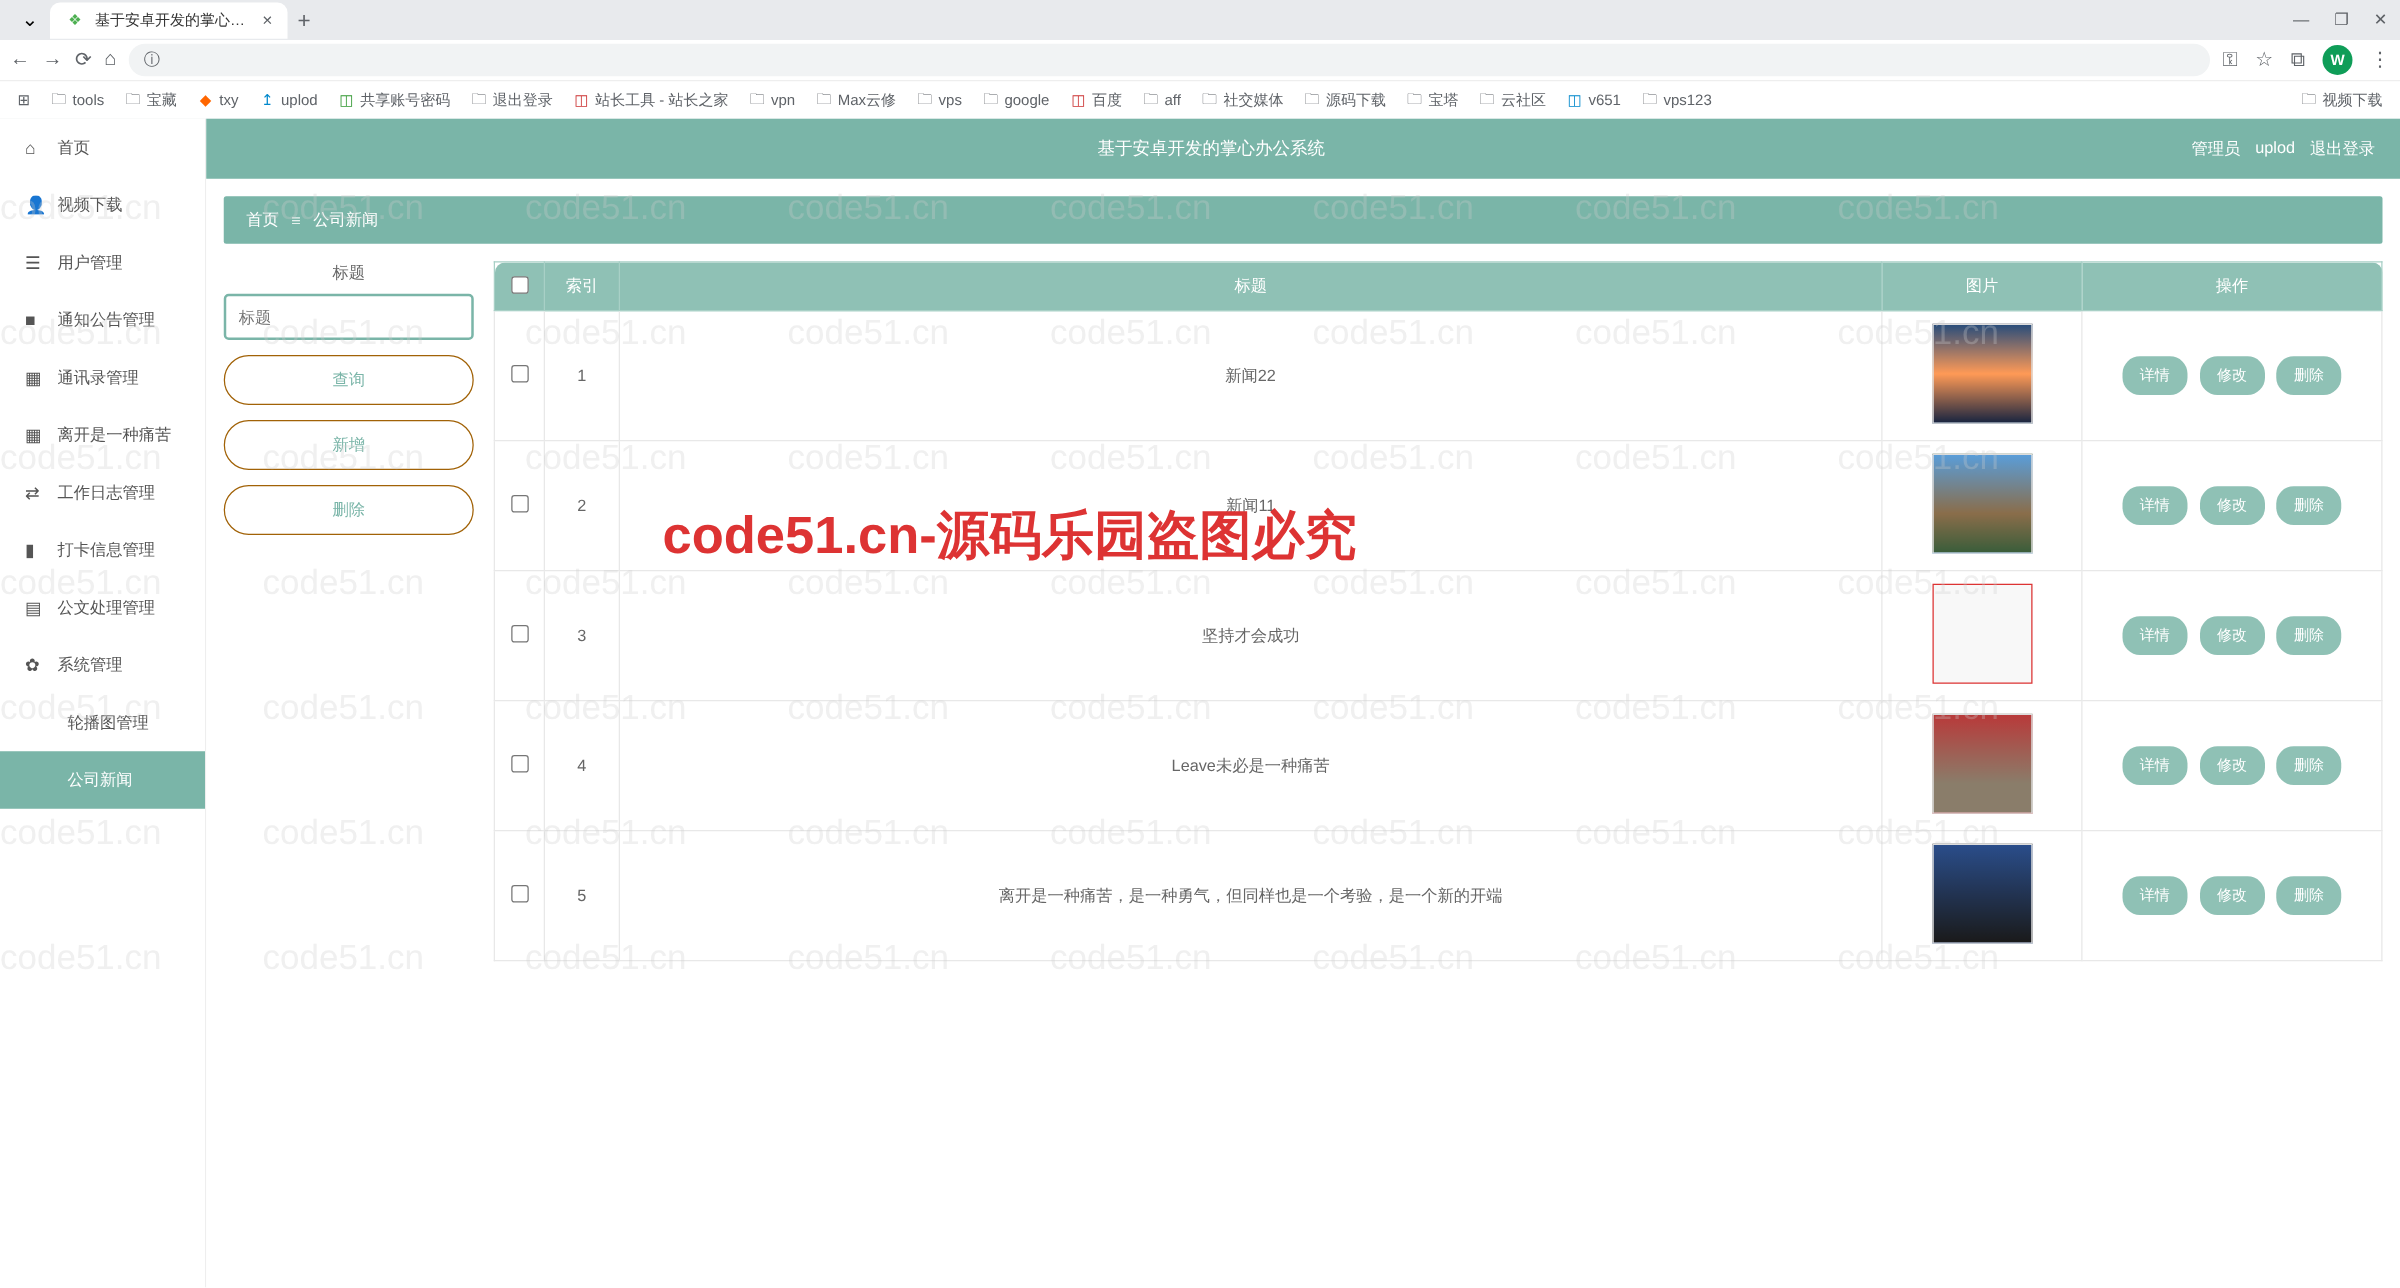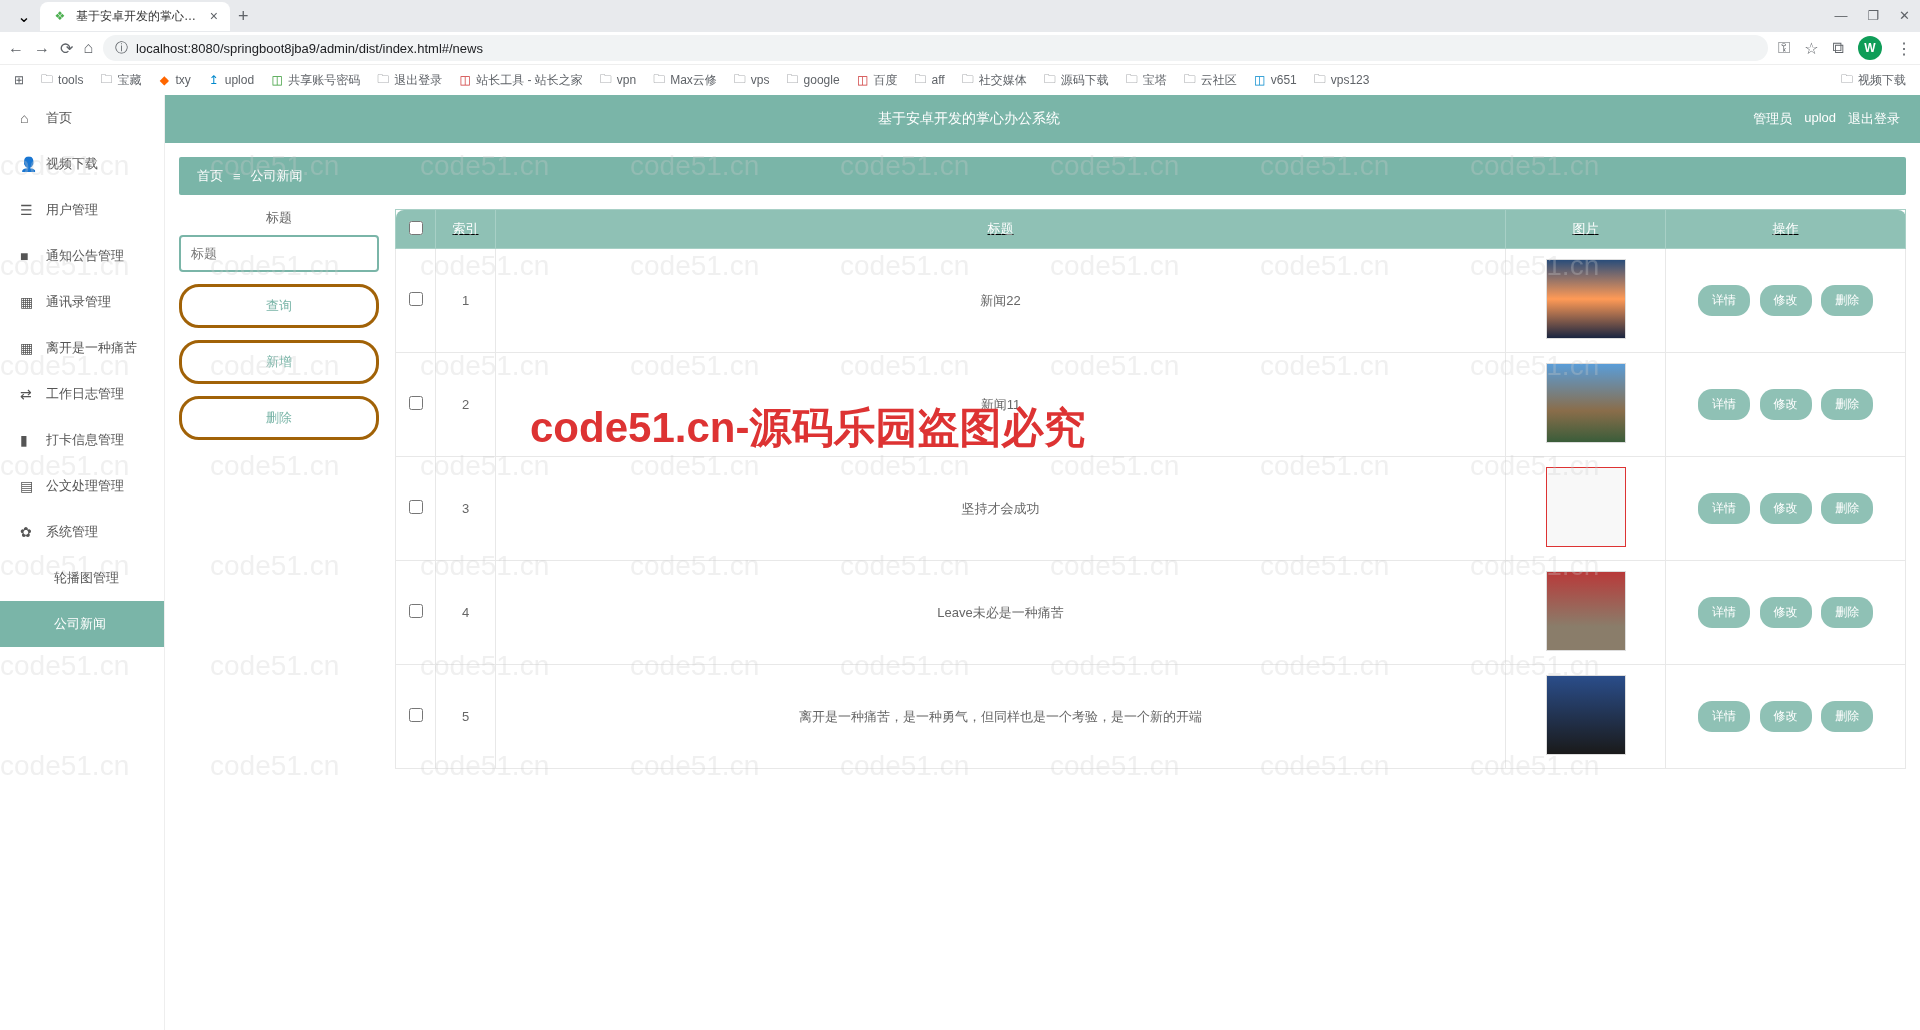--- a/index.html
+++ b/index.html
@@ -42,25 +42,25 @@
     .header-user { font-size: 13px; display: flex; gap: 12px; }
 
     .content { padding: 14px; flex: 1; overflow-y: auto; }
     .breadcrumb { background: #7ab5a8; color: #fff; padding: 10px 18px; font-size: 13px; border-radius: 2px; display: flex; gap: 10px; align-items: center; }
     .breadcrumb .sep { opacity: 0.8; }
 
     .panel { display: flex; gap: 16px; margin-top: 14px; }
     .search-panel { width: 200px; }
     .search-label { text-align: center; font-size: 13px; color: #666; margin-bottom: 8px; }
     .search-input { width: 100%; border: 2px solid #7ab5a8; border-radius: 4px; padding: 9px 10px; font-size: 13px; outline: none; }
-    .action-btn { width: 100%; margin-top: 12px; border: 3px solid #a16207; background: #fff; color: #7ab5a8; padding: 10px; border-radius: 20px; font-size: 13px; cursor: pointer; }
+    .action-btn { width: 100%; margin-top: 12px; border: 1px solid #a16207; background: #fff; color: #7ab5a8; padding: 10px; border-radius: 20px; font-size: 13px; cursor: pointer; }
 
     .table-wrap { flex: 1; }
     table { width: 100%; border-collapse: collapse; }
-    thead tr { background: #8fc1b5; text-decoration: underline; }
+    thead tr { background: #8fc1b5; }
     thead th { padding: 10px; color: #fff; font-size: 13px; font-weight: normal; border: 1px solid #a8d0c6; }
     thead th:first-child { border-top-left-radius: 8px; }
     thead th:last-child { border-top-right-radius: 8px; }
     tbody td { padding: 10px; text-align: center; font-size: 13px; color: #666; border: 1px solid #e8e8e8; vertical-align: middle; }
     .cb { width: 14px; height: 14px; }
     .thumb { width: 80px; height: 80px; background: linear-gradient(45deg, #a8c5d8, #d8c5a8); display: inline-block; border: 1px solid #ddd; }
     .thumb.t1 { background: linear-gradient(180deg, #2a4d7a 0%, #ff9a56 50%, #1a2540 100%); }
     .thumb.t2 { background: linear-gradient(180deg, #5a9dd8 0%, #8a6d4a 60%, #3a5d3a 100%); }
     .thumb.t3 { background: #f8f8f8; border: 1px solid #d33; }
     .thumb.t4 { background: linear-gradient(180deg, #b83a3a 0%, #8a7d6a 70%); }
@@ -94,21 +94,20 @@
       <span>✕</span>
     </div>
   </div>
   <div class="toolbar">
     <span class="nav-btn">←</span>
     <span class="nav-btn">→</span>
     <span class="nav-btn">⟳</span>
     <span class="nav-btn">⌂</span>
     <div class="address-bar">
       <span>ⓘ</span>
-      <span class="url-text">localhost:8080/springboot8jba9/admin/dist/index.html#/news</span>
     </div>
     <div class="right-controls">
       <span>⚿</span>
       <span>☆</span>
       <span>⧉</span>
       <span class="avatar">W</span>
       <span>⋮</span>
     </div>
   </div>
   <div class="bookmarks">

